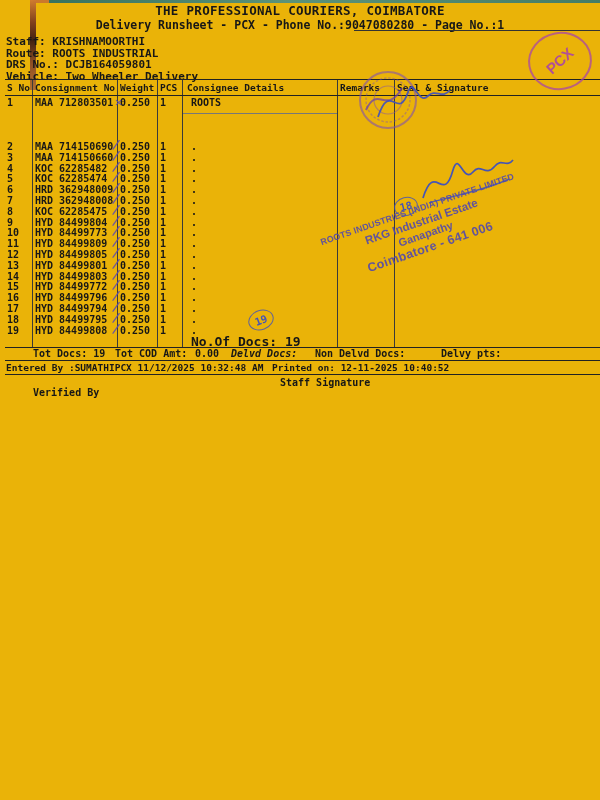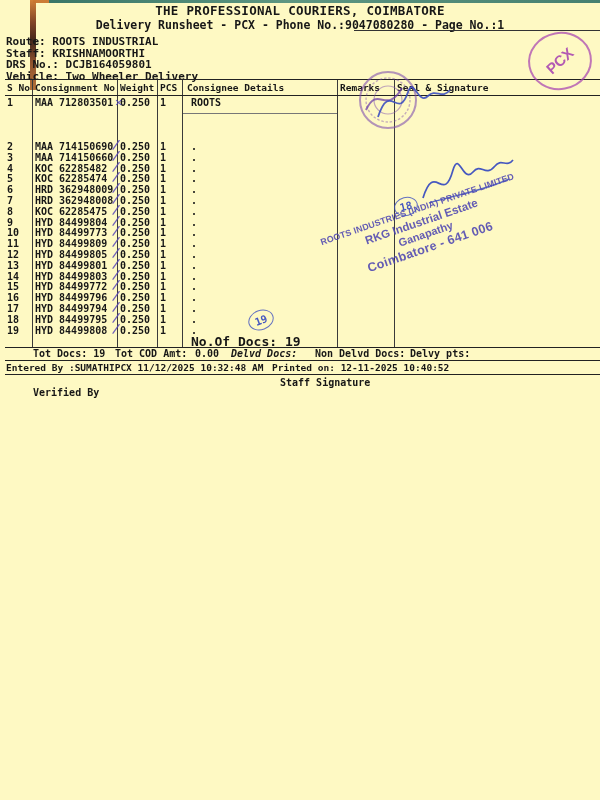--- a/index.html
+++ b/index.html
@@ -1,18 +1,18 @@
 <!DOCTYPE html>
 <html style="--highlight: #1d5b68; --ink: #3c4fc0;"><head>
 <meta charset="utf-8">
 <style>
   html,body{margin:0;padding:0;background:#9a9a9a;}
   .page{
     position:relative;width:600px;height:800px;margin:0 auto;
-    background:#fef9c3;overflow:hidden;
+    background:#eab308;overflow:hidden;
     font-family:"DejaVu Sans Mono","Liberation Mono",monospace;
     font-weight:700;color:#171717;
   }
   
   .edge-top{position:absolute;left:33px;right:0;top:0;height:3px;opacity:.95;
     background:linear-gradient(90deg,#c9752e 0px,#c9752e 16px,#2f6f63 16px,#55917e 45%,#3c7a6c 100%);}
   .edge-left{position:absolute;left:30px;top:0;width:6px;height:90px;opacity:.95;
     background:linear-gradient(180deg,#cf7a30 0%,#7a3a1e 25%,#3a1a12 45%,#8a4a26 70%,#b06a30 100%);}
   
   .doc-title{position:absolute;top:3px;left:0;width:100%;text-align:center;font-size:12.5px;letter-spacing:.3px;}
@@ -41,21 +41,21 @@
   .trow.first .col-det::after{content:"";position:absolute;left:0;right:0;top:17px;border-top:1px solid #777;}
   .tick{position:absolute;left:107px;top:-2px;font-size:13px;color:rgba(88,70,185,.85);
     transform:rotate(10deg);border:none;padding:0;width:auto;}
   .trow.first .tick{left:110px;top:0;font-size:12px;transform:none;color:rgba(80,70,190,.9);}
   .docs-row{display:flex;height:11px;line-height:11px;border-bottom:1.5px solid #222;font-size:13px;}
   
   .totals{position:absolute;left:5px;right:0;top:348px;height:12px;line-height:12px;
     border-bottom:1.5px solid #222;font-size:10px;}
   .totals span{position:absolute;top:0;}
   .t-docs{left:28px;} .t-codl{left:110px;} .t-codv{left:190px;}
-  .t-delvd{left:226px;font-style:italic;} .t-nondelvd{left:310px;} .t-delvy{left:405px;}
+  .t-delvd{left:226px;font-style:italic;} .t-nondelvd{left:310px;} .t-delvy{left:436px;}
   .entered{position:absolute;left:6px;top:362px;font-size:9.5px;}
   .printed{position:absolute;left:272px;top:362px;font-size:9.5px;}
   .rule{position:absolute;left:5px;right:0;top:374px;border-top:1.5px solid #222;}
   .staff-sig{position:absolute;left:280px;top:377px;font-size:10px;}
   .verified{position:absolute;left:33px;top:387px;font-size:10px;}
   
   .stamp-svg{position:absolute;pointer-events:none;}
   .roots-stamp{position:absolute;left:322px;top:203px;transform:rotate(-19deg);
     color:rgba(77,69,178,.88);text-align:center;white-space:nowrap;
     font-family:"Liberation Sans","DejaVu Sans",sans-serif;font-weight:bold;pointer-events:none;}
@@ -74,22 +74,22 @@
 
 <div class="page">
 
   <div class="edge-top"></div>
   <div class="edge-left"></div>
 
   <div class="doc-title">THE PROFESSIONAL COURIERS, COIMBATORE</div>
   <div class="doc-subtitle">Delivery Runsheet - PCX - Phone No.:9047080280 - Page No.:1</div>
 
   <div class="info">
+    <div>Staff: KRISHNAMOORTHI</div>
     <div>Route: ROOTS INDUSTRIAL</div>
-    <div>Staff: KRISHNAMOORTHI</div>
     <div>DRS No.: DCJB164059801</div>
     <div>Vehicle: Two Wheeler Delivery</div>
   </div>
 
   <div class="rs-box">
   </div>
 
   <div class="tbl">
     <div class="thead">
       <span class="c col-sno">S No</span>

